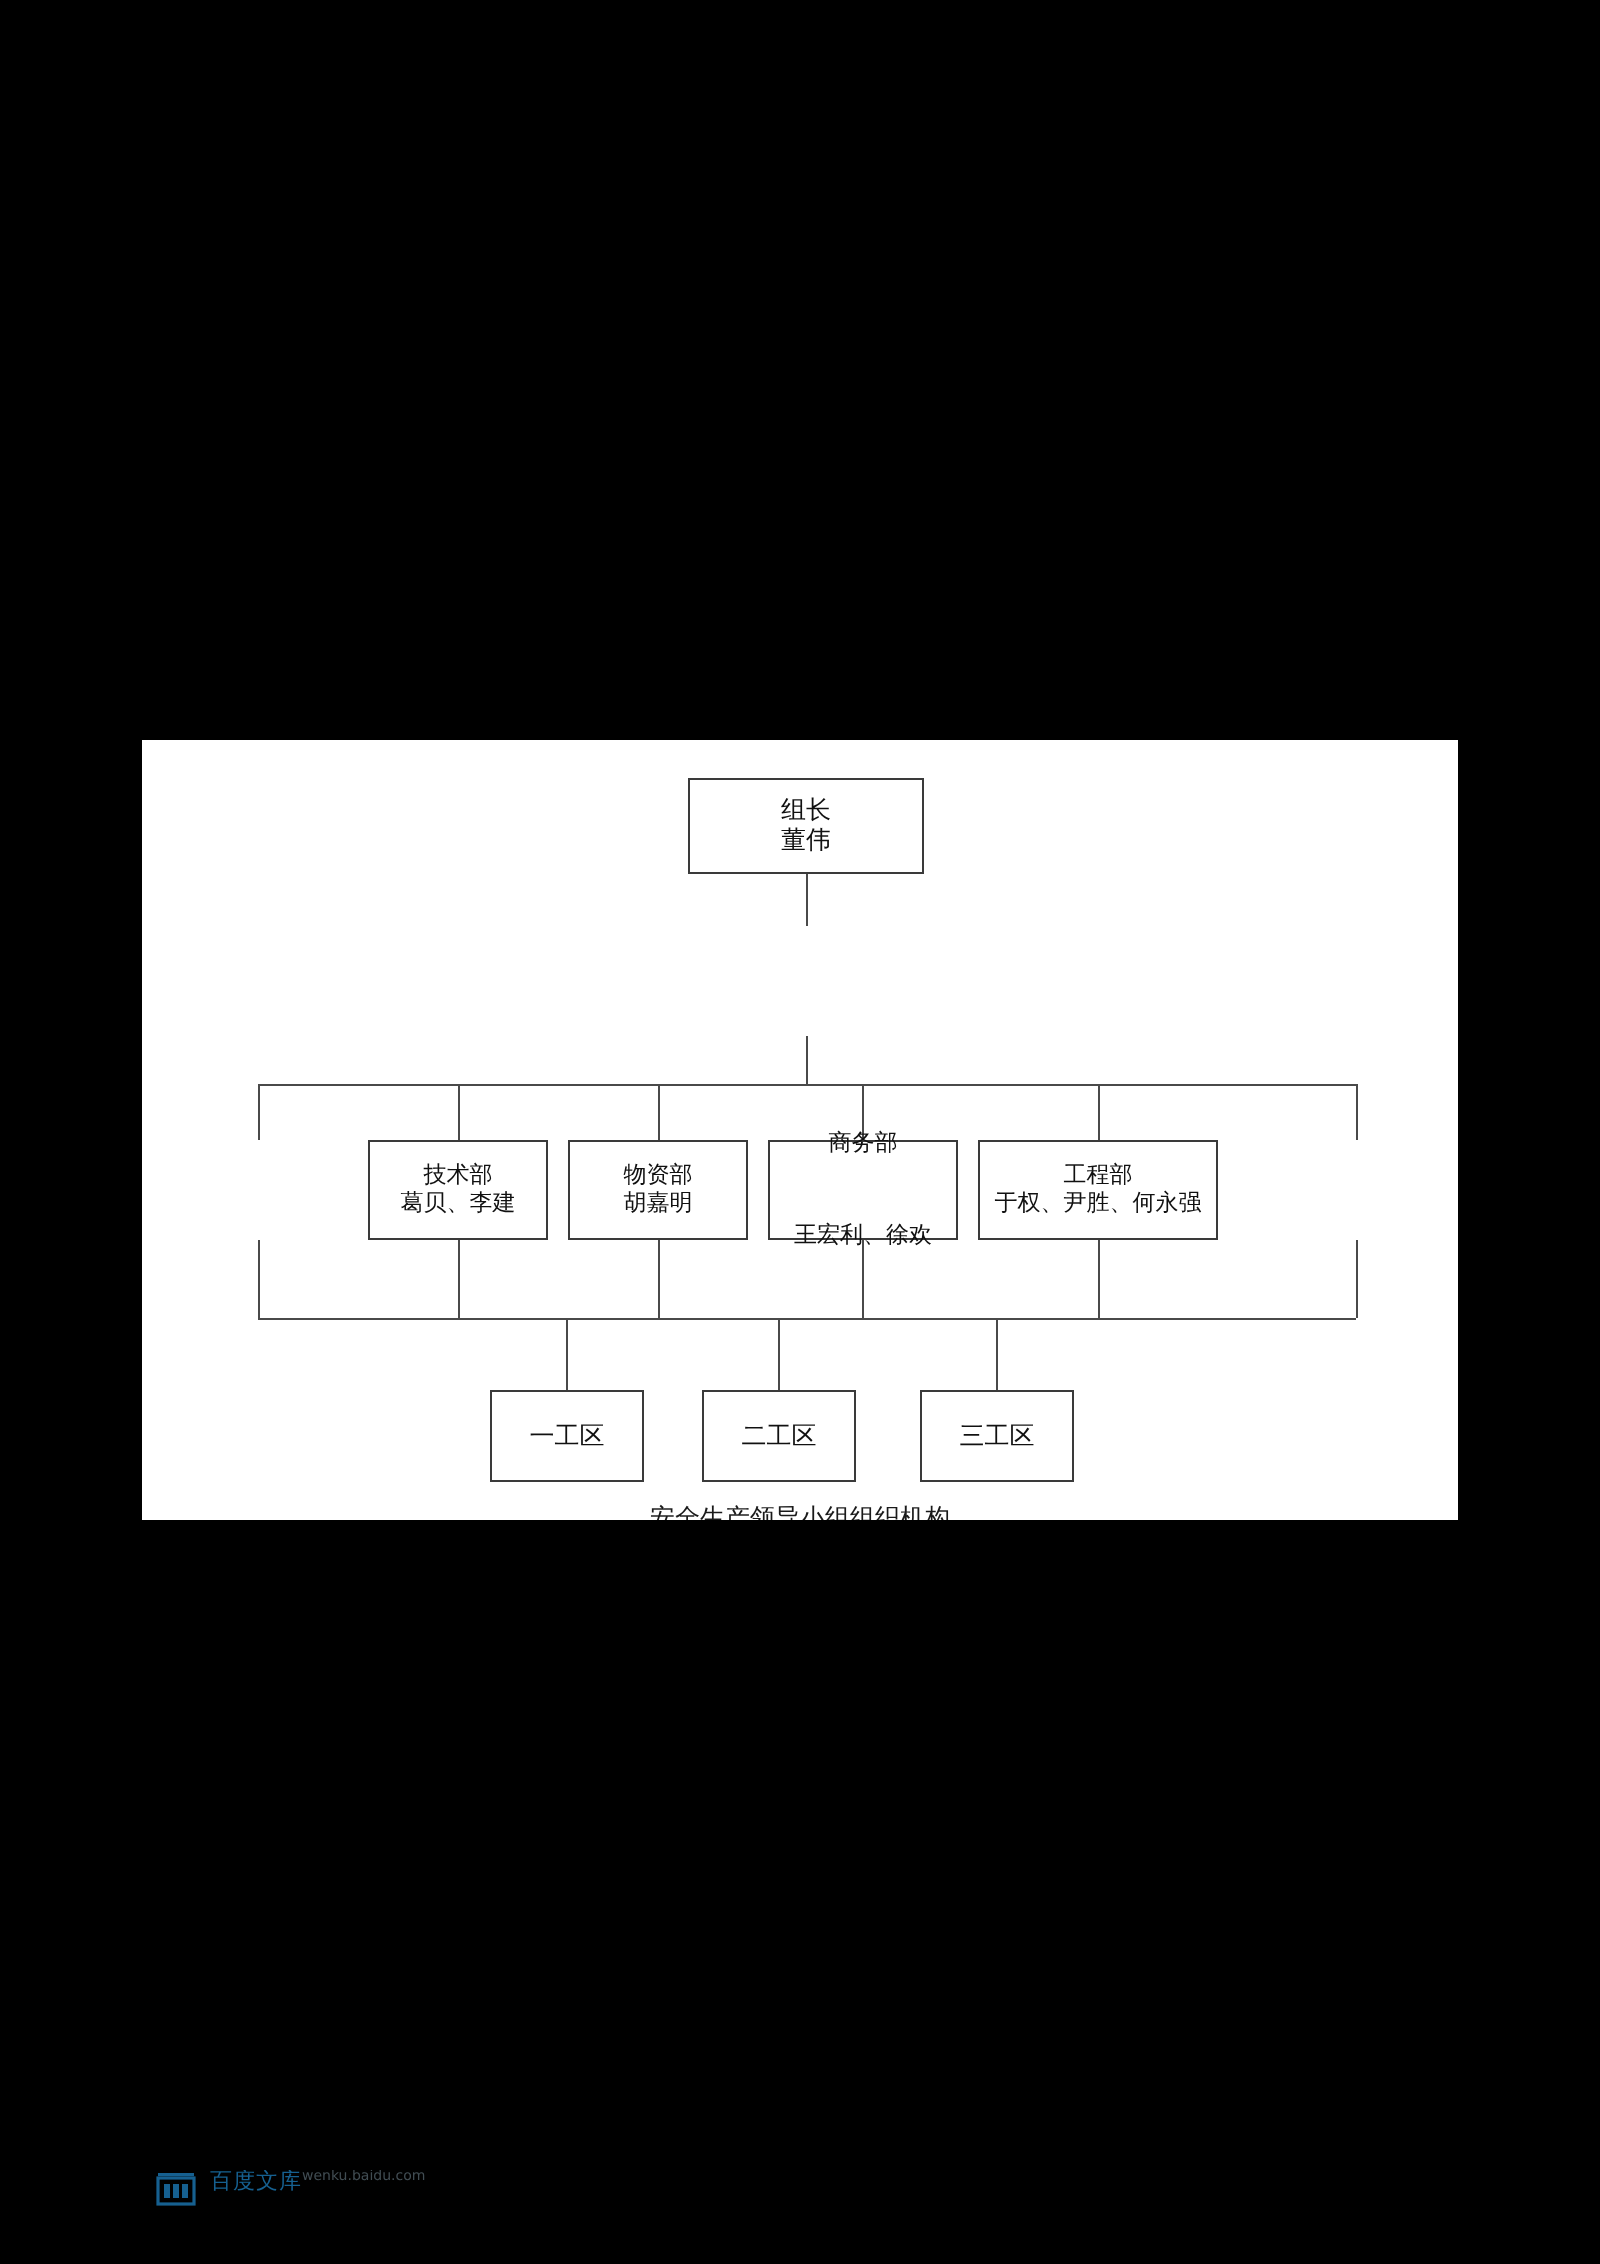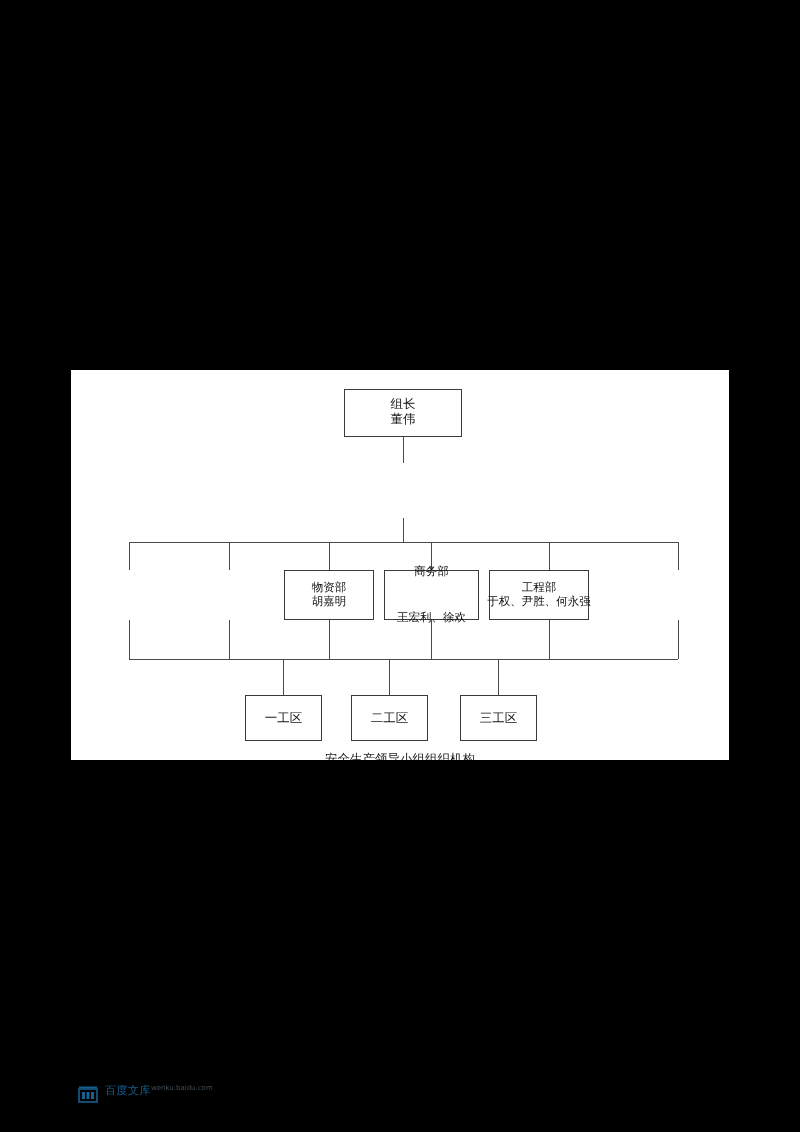--- a/index.html
+++ b/index.html
@@ -41,21 +41,21 @@
     text-align: center;
     z-index: 3;
   }
   .node .line1,
   .node .line2 {
     display: block;
     white-space: nowrap;
   }
 
   
-  .node.root   { font-size: 12.5px; font-family: Liberation Mono, monospace; }
+  .node.root   { font-size: 12.5px; }
   .node.deputy { font-size: 12.5px; }
   .node.dept   { font-size: 11.5px; }
   .node.zone   { font-size: 12.5px; }
 
   
   .conn {
     position: absolute;
     background: #4a4a4a;
     z-index: 1;
   }
@@ -147,32 +147,36 @@
   <div class="conn vline" style="left:318px; top:289px; height:36px;"></div>
   <div class="conn vline" style="left:427px; top:289px; height:36px;"></div>
 
   <div class="node root" style="left:273px; top:19px; width:118px; height:48px;">
     <span class="line1">组长</span>
     <span class="line2">董伟</span>
   </div>
 
 
 
+  <div class="node dept" style="left:113px; top:200px; width:90px; height:50px;">
+    <span class="line1">技术部</span>
+    <span class="line2">葛贝、李建</span>
+  </div>
 
   <div class="node dept" style="left:213px; top:200px; width:90px; height:50px;">
     <span class="line1">物资部</span>
     <span class="line2">胡嘉明</span>
   </div>
 
   <div class="node dept" style="left:313px; top:200px; width:95px; height:50px;gap:32px;">
     <span class="line1">商务部</span>
     <span class="line2">王宏利、徐欢</span>
   </div>
 
-  <div class="node dept" style="left:418px; top:200px; width:100px; height:50px;">
+  <div class="node dept" style="left:418px; top:200px; width:120px; height:50px;">
     <span class="line1">工程部</span>
     <span class="line2">于权、尹胜、何永强</span>
   </div>
 
 
   <div class="node zone" style="left:174px; top:325px; width:77px; height:46px;">
     <span class="line1">一工区</span>
   </div>
 
   <div class="node zone" style="left:280px; top:325px; width:77px; height:46px;">

